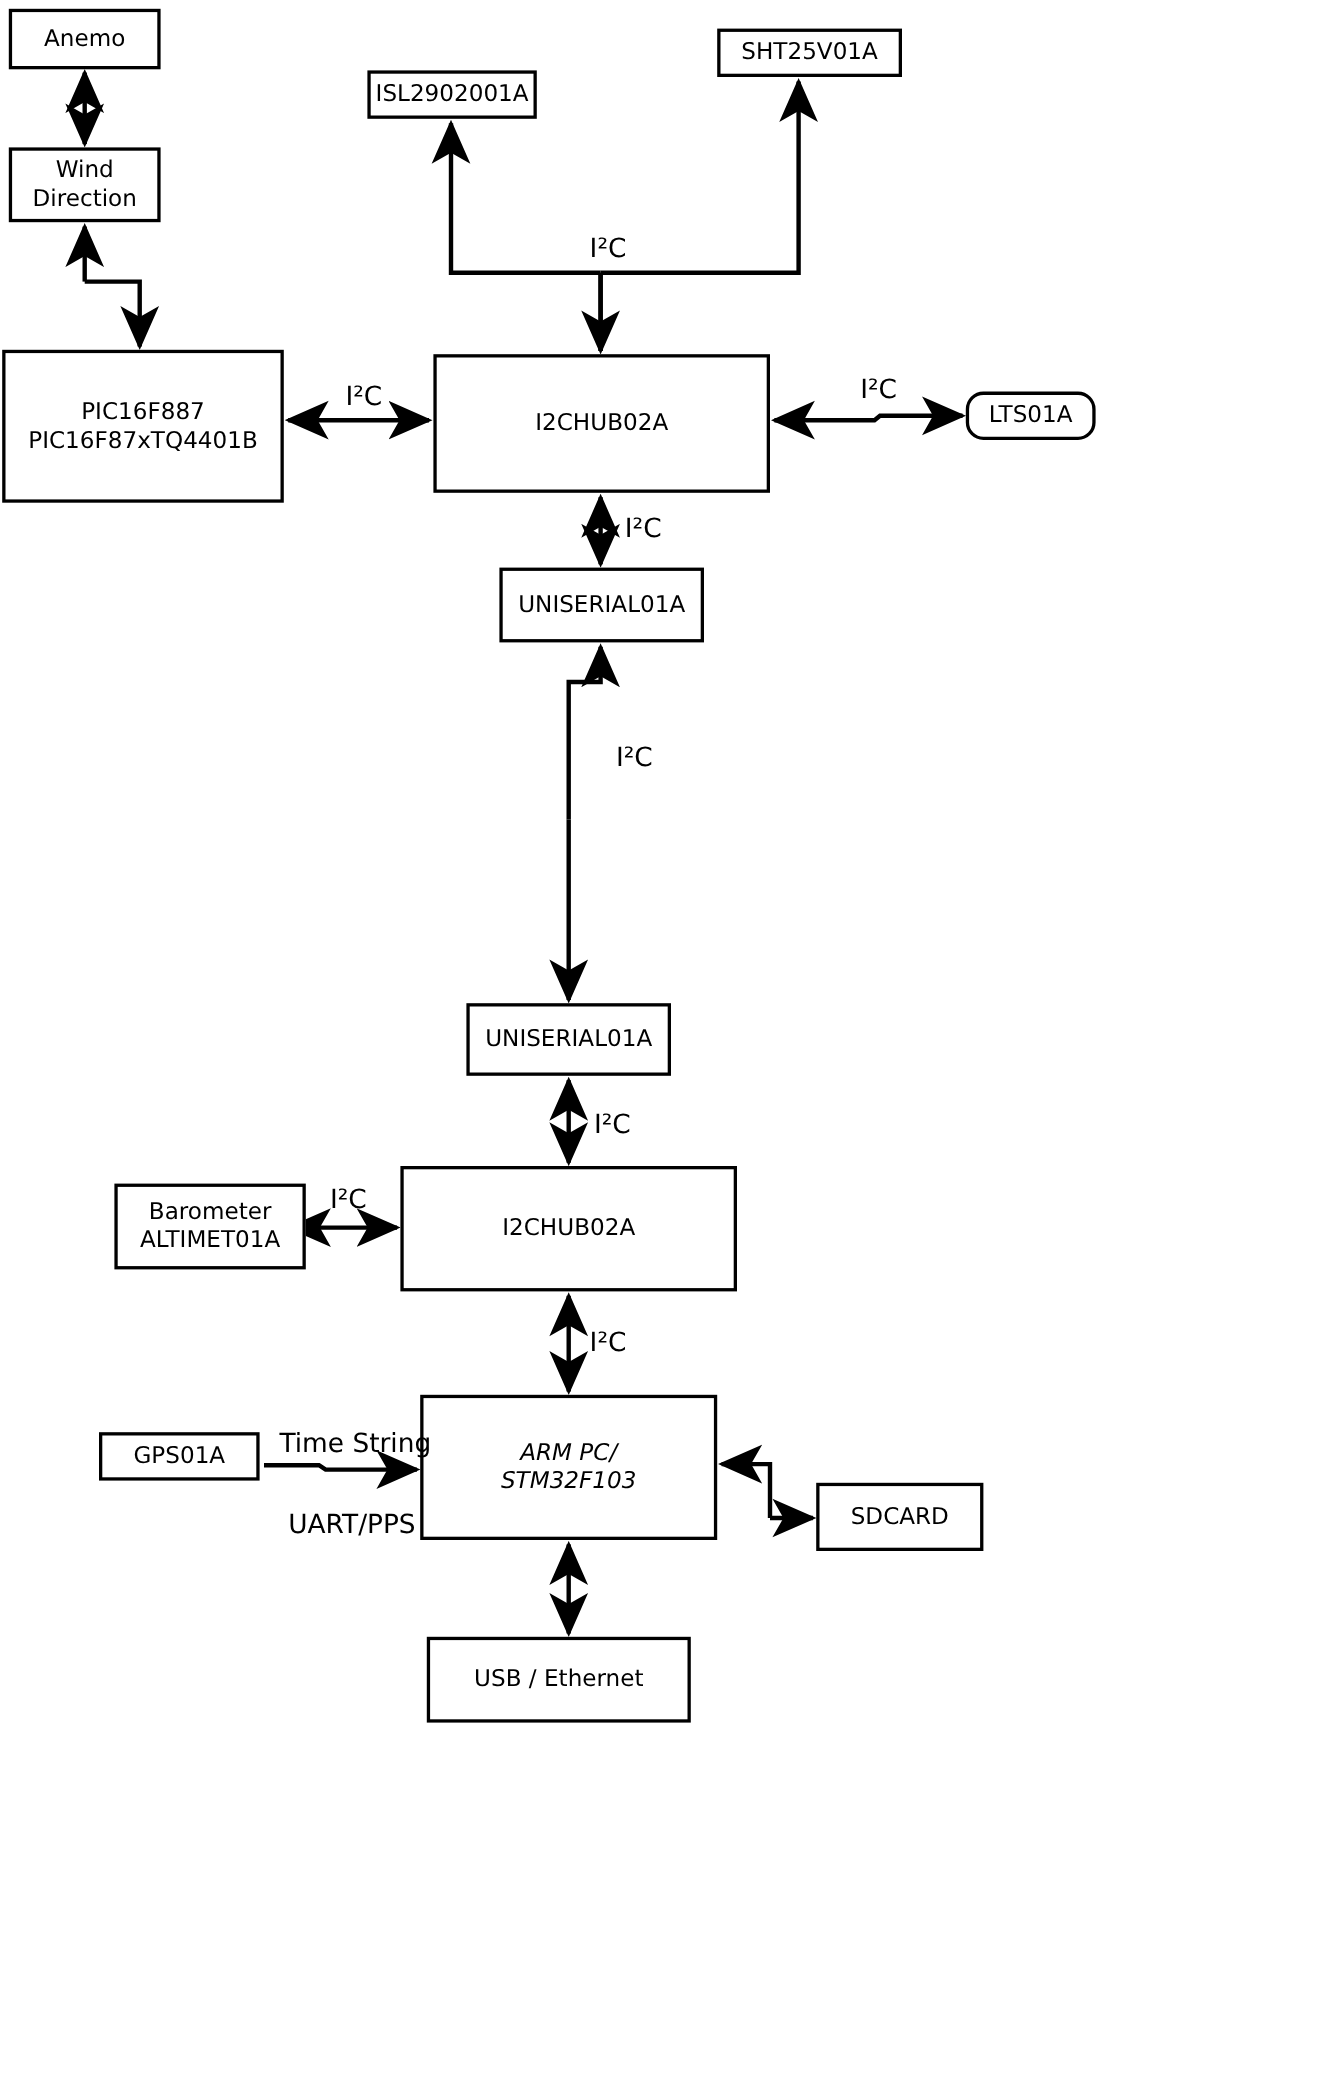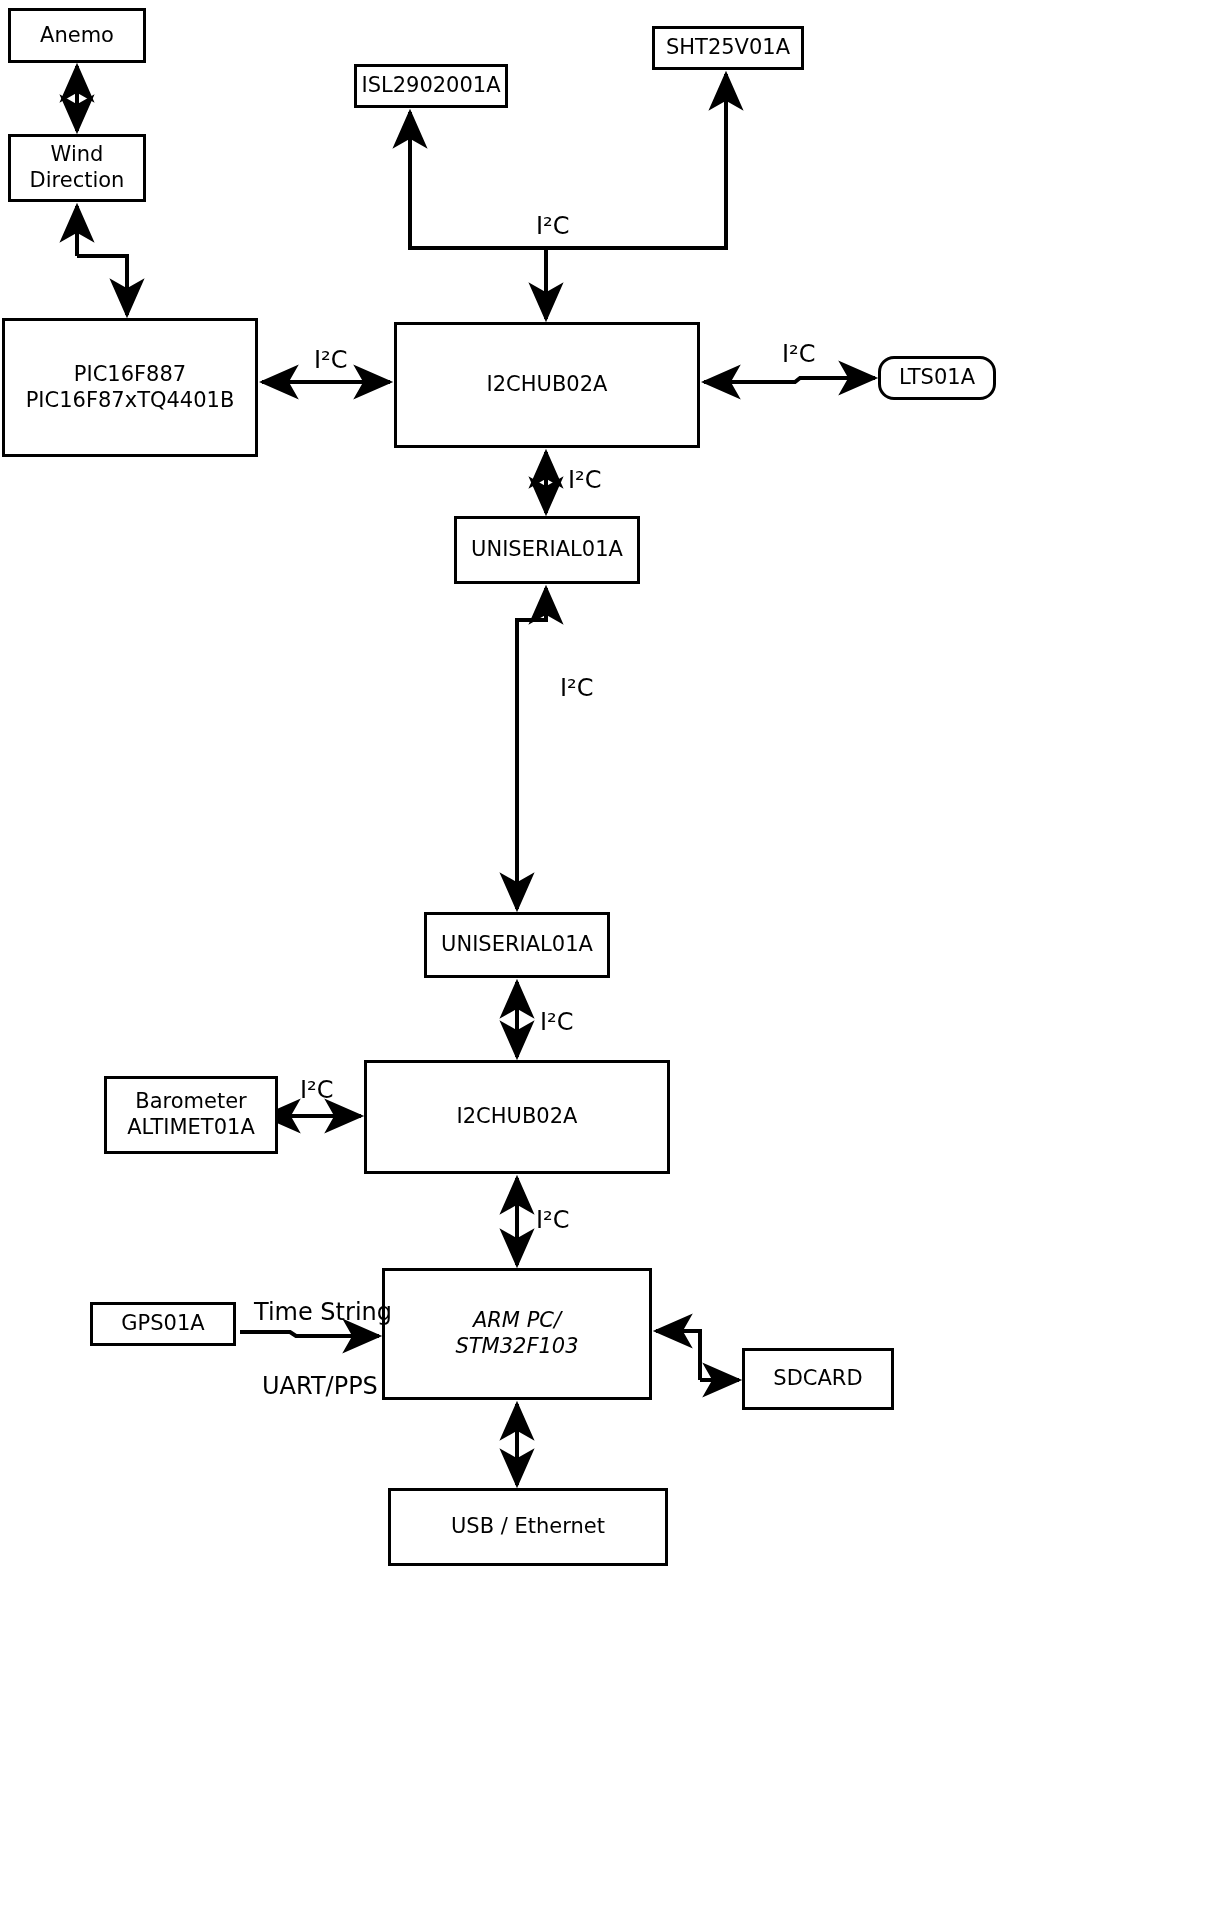--- a/index.html
+++ b/index.html
@@ -113,25 +113,25 @@
   <div class="node" style="left:8px; top:134px; width:138px; height:68px;">
     <span class="label">Wind
 Direction</span>
   </div>
 
   <div class="node" style="left:2px; top:318px; width:256px; height:139px;">
     <span class="label">PIC16F887
 PIC16F87xTQ4401B</span>
   </div>
 
-  <div class="node" style="left:334px; top:64px; width:154px; height:44px;margin-left:20px;">
+  <div class="node" style="left:334px; top:64px; width:154px; height:44px;">
     <span class="label">ISL2902001A</span>
   </div>
 
-  <div class="node" style="left:652px; top:26px; width:152px; height:44px;">
+  <div class="node" style="left:652px; top:26px; width:168px; height:44px;">
     <span class="label">SHT25V01A</span>
   </div>
 
   <div class="node" style="left:394px; top:322px; width:306px; height:126px;">
     <span class="label">I2CHUB02A</span>
   </div>
 
   <div class="node" style="left:878px; top:356px; width:118px; height:44px;border-radius:16px;">
     <span class="label">LTS01A</span>
   </div>
@@ -159,21 +159,21 @@
 
   <div class="node" style="left:382px; top:1268px; width:270px; height:132px;font-style:italic;">
     <span class="label">ARM PC/
 STM32F103</span>
   </div>
 
   <div class="node" style="left:742px; top:1348px; width:152px; height:62px;">
     <span class="label">SDCARD</span>
   </div>
 
-  <div class="node" style="left:388px; top:1488px; width:280px; height:78px;">
+  <div class="node" style="left:388px; top:1488px; width:240px; height:78px;">
     <span class="label">USB / Ethernet</span>
   </div>
 
   <div class="edge-label" style="left:536px; top:212px;">I²C</div>
 
   <div class="edge-label" style="left:314px; top:346px;">I²C</div>
 
   <div class="edge-label" style="left:782px; top:340px;">I²C</div>
 
   <div class="edge-label" style="left:568px; top:466px;">I²C</div>

